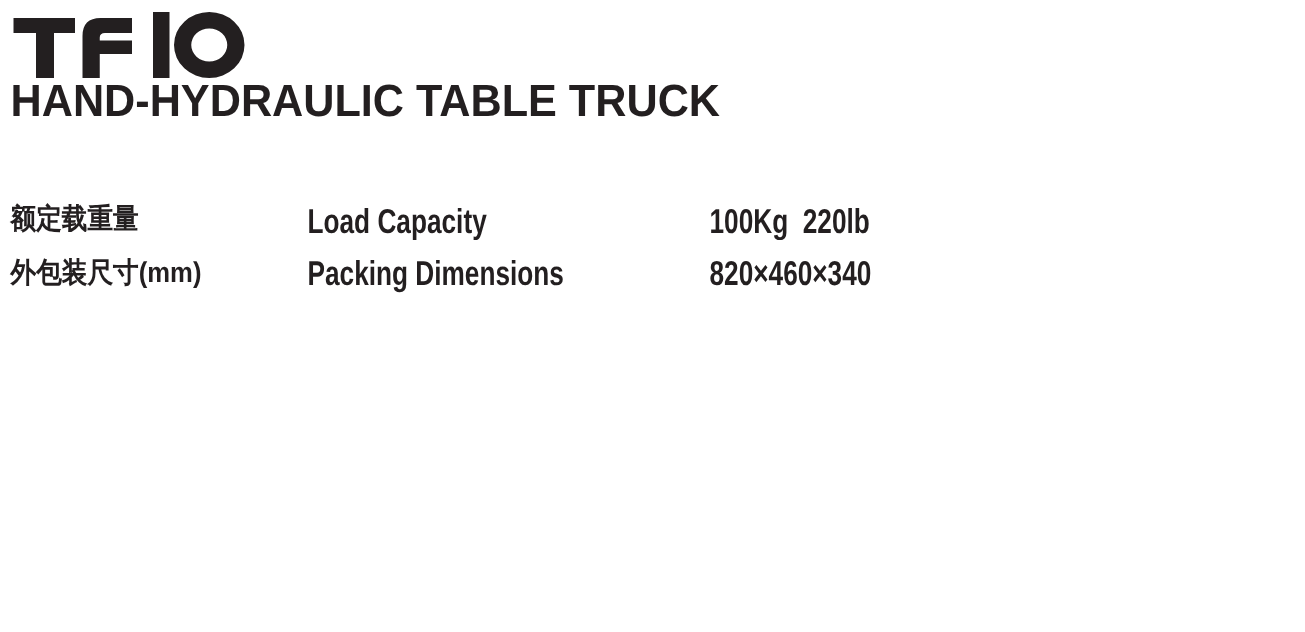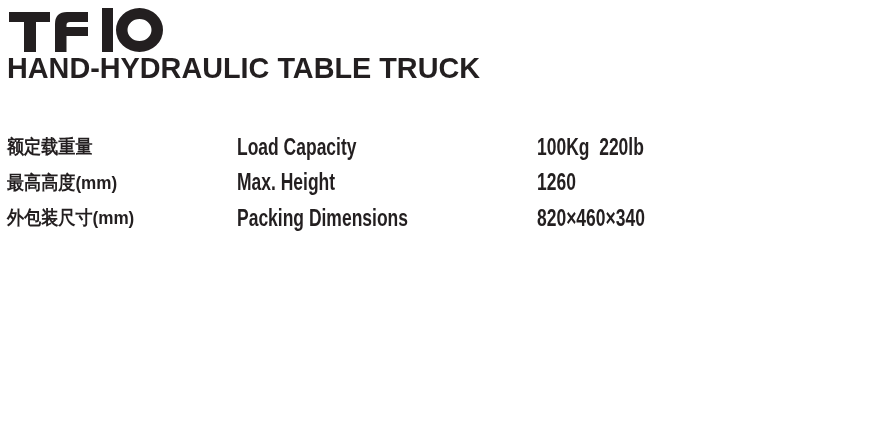--- a/index.html
+++ b/index.html
@@ -43,21 +43,20 @@
     position: absolute;
     left: 7px;
     top: 130px;
     width: 856px;
   }
   .spec-row {
     display: grid;
     grid-template-columns: 198px 268px 1fr;
     height: 35.3px;
     align-items: center;
-    gap: 32px;
   }
   .cell {
     line-height: 1.1;
     white-space: pre;
     overflow: visible;
   }
   .cell.cn {
     font-size: 19px;
     font-weight: bold;
     transform: scaleX(0.9);
@@ -89,25 +88,20 @@
 
   <div class="specs">
 
     <div class="spec-row">
       <div class="cell cn">额定载重量</div>
       <div class="cell en">Load Capacity</div>
       <div class="cell val">100Kg  220lb</div>
     </div>
 
 
-    <div class="spec-row">
-      <div class="cell cn">最高高度(mm)</div>
-      <div class="cell en">Max. Height</div>
-      <div class="cell val">1260</div>
-    </div>
 
 
 
 
 
     <div class="spec-row">
       <div class="cell cn">外包装尺寸(mm)</div>
       <div class="cell en">Packing Dimensions</div>
       <div class="cell val">820×460×340</div>
     </div>

